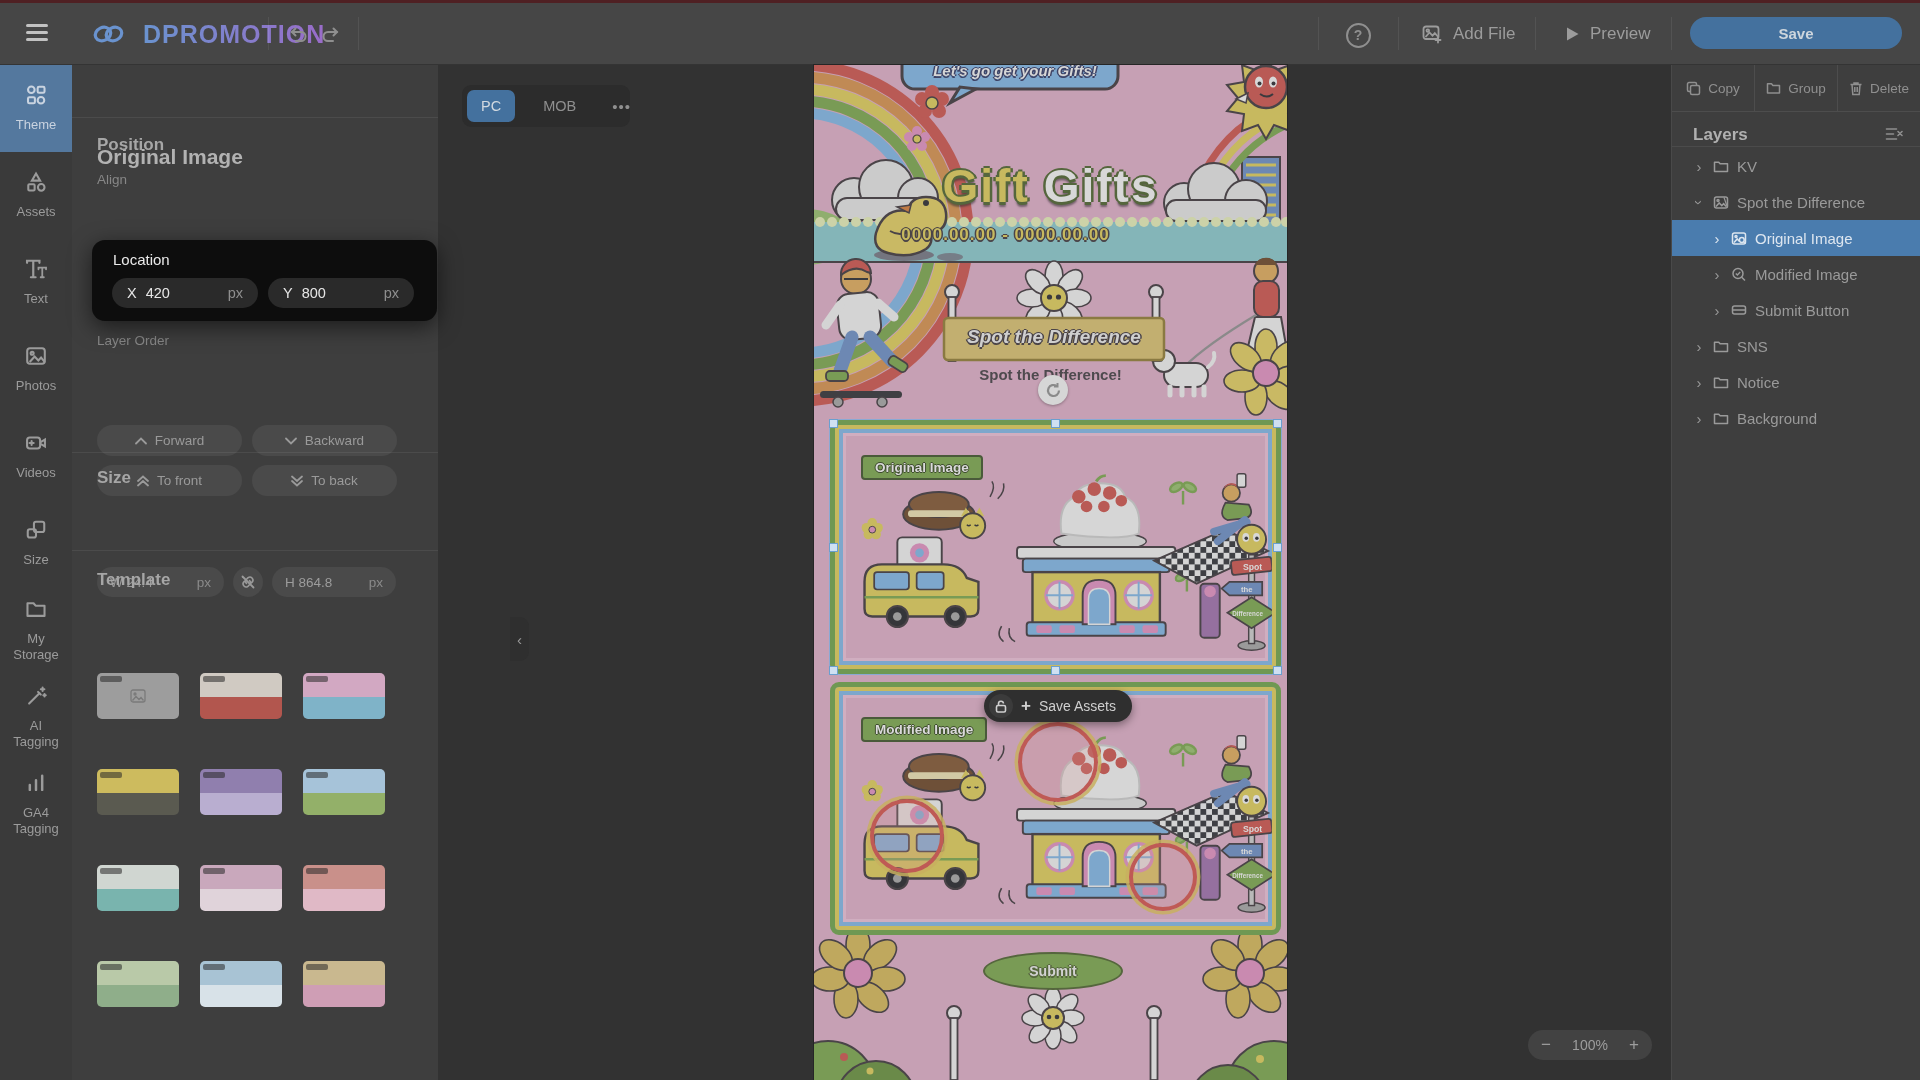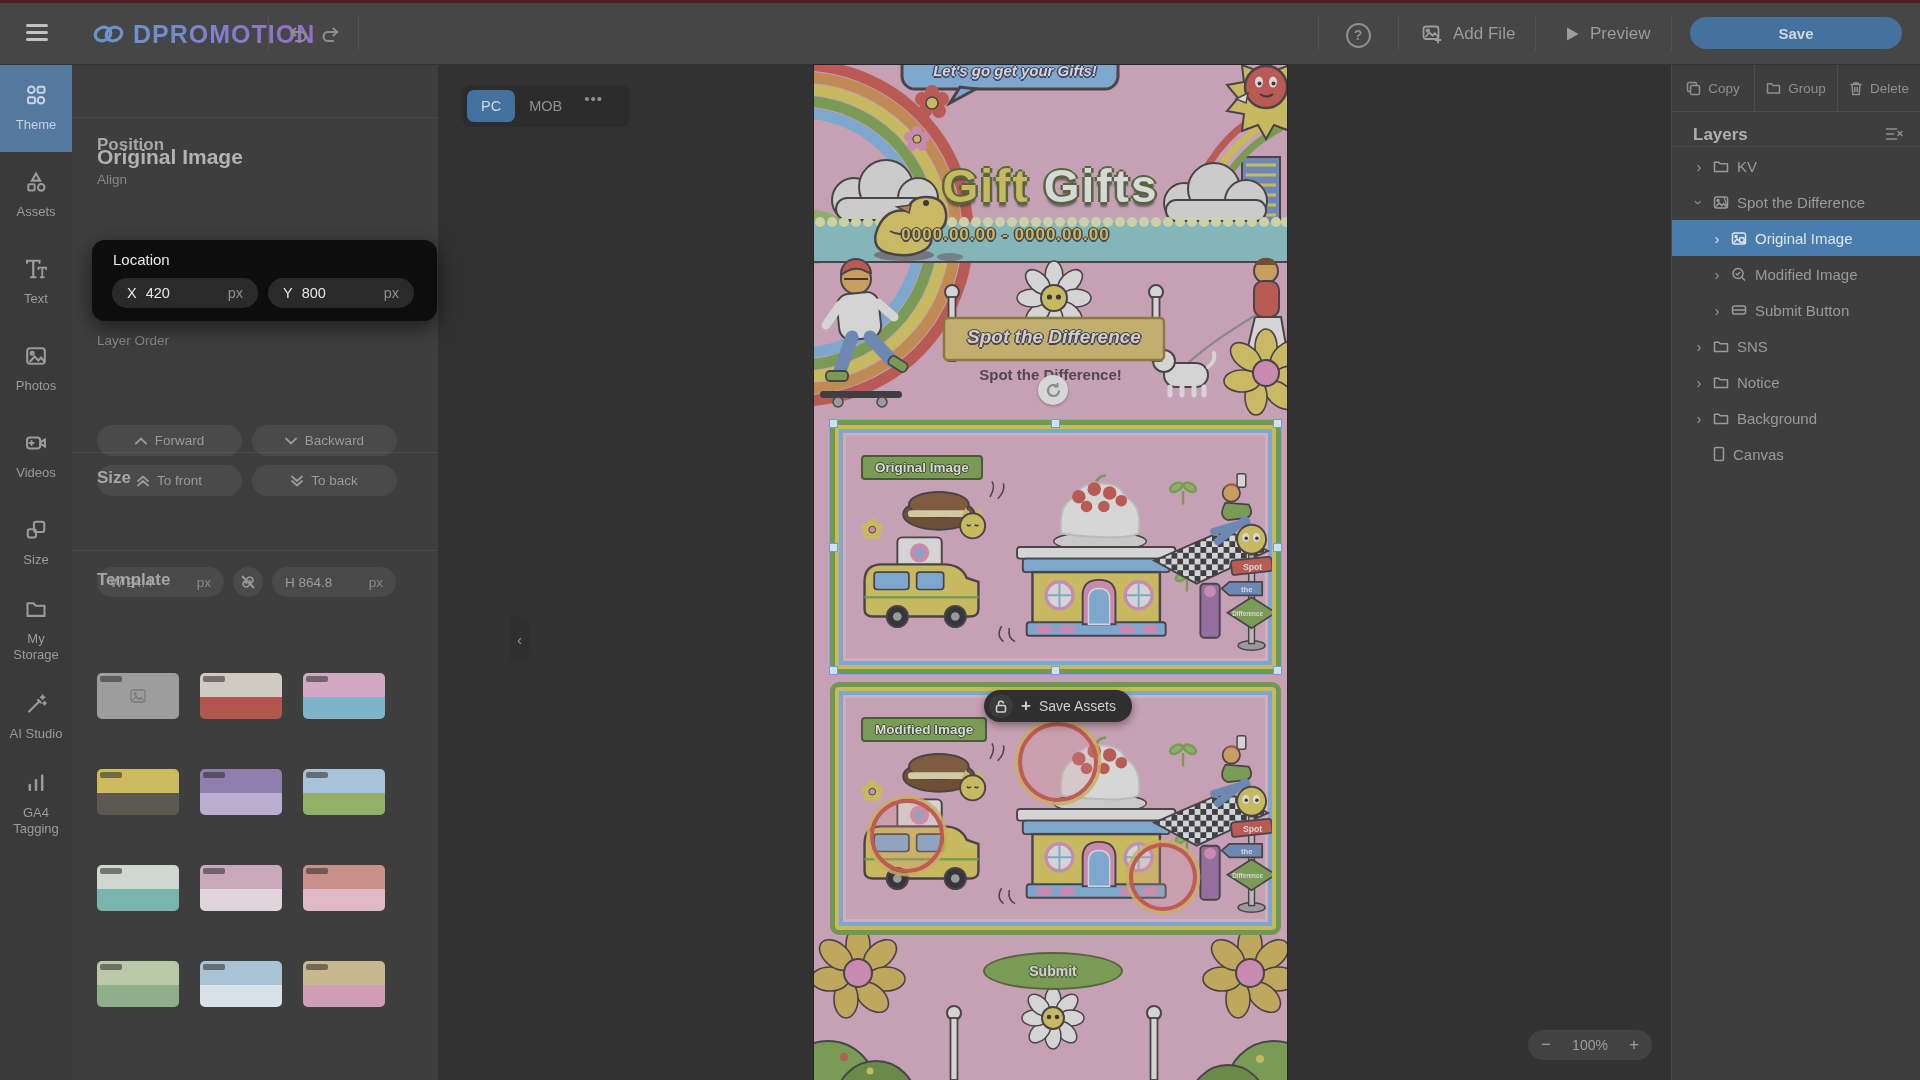--- a/index.html
+++ b/index.html
@@ -8,21 +8,21 @@
   .app{position:relative;width:1920px;height:1080px;background:var(--canvas_bg)}
   .vsep{position:absolute;top:14px;bottom:14px;width:1px;background:rgba(255,255,255,.07)}
   .hline{position:absolute;left:0;right:0;height:1px;background:rgba(255,255,255,.07)}
 
   
   .top-strip{position:absolute;left:0;top:0;width:100%;height:3px;background:#4f2023}
   .topbar{position:absolute;left:0;top:3px;width:100%;height:62px;background:var(--topbar_bg);
     border-bottom:1px solid rgba(0,0,0,.25)}
   .burger{position:absolute;left:26px;top:21px;width:22px;height:18px;cursor:pointer}
   .burger i{display:block;height:2.5px;background:#c2c2c2;border-radius:2px;margin-bottom:4.5px}
-  .logo{position:absolute;left:92px;top:0;height:62px;display:flex;align-items:center;gap:7px}
+  .logo{position:absolute;left:92px;top:0;height:62px;display:flex;align-items:center;gap:17px}
   .logo-text{font-size:25px;font-weight:800;letter-spacing:1px;
     background:linear-gradient(90deg,var(--logo_from),var(--logo_to));
     -webkit-background-clip:text;background-clip:text;color:transparent}
   .tb-icon{position:absolute;top:17px;width:28px;height:28px;display:flex;align-items:center;justify-content:center;color:#8f8f8f}
   .design-name{position:absolute;left:382px;top:16px;width:420px;height:30px;background:transparent;border:none;outline:none;
     color:#b5b5b5;font-size:15px;font-family:"Liberation Sans",sans-serif}
   .design-name::placeholder{color:#9a9a9a}
   .tb-btn{position:absolute;top:0;height:62px;display:flex;align-items:center;gap:10px;color:#9c9c9c;font-size:17px;cursor:pointer}
   .help-circle{width:25px;height:25px;border:2px solid #8f8f8f;border-radius:50%;display:flex;align-items:center;justify-content:center;
     font-size:14px;font-weight:700;color:#8f8f8f}
@@ -64,21 +64,21 @@
   .loc-box{position:absolute;left:92px;top:240px;width:345px;height:81px;border-radius:13px;background:var(--spotlight_bg);
     box-shadow:0 6px 22px rgba(0,0,0,.55);z-index:40}
   .loc-h{position:absolute;left:21px;top:11px;font-size:15px;color:#eaeaea}
   .loc-pills{position:absolute;left:20px;top:38px;display:flex;gap:10px}
   .loc-pill{width:146px;height:30px;border-radius:15px;background:var(--spotlight_pill);display:flex;align-items:center;
     padding:0 15px;font-size:14.5px;color:#e6e6e6;gap:9px;cursor:text}
   .loc-pill .u{margin-left:auto;color:#8f8f8f}
 
   
   .viewtabs{position:absolute;left:462px;top:85px;height:42px;width:168px;background:#2c2c2c;border-radius:9px;
-    display:flex;align-items:flex-start;padding:5px;gap:0}
+    display:flex;align-items:center;padding:5px;gap:14px}
   .vtab{height:32px;padding:0 14px;border-radius:7px;display:flex;align-items:center;font-size:14.5px;color:#8f8f8f;cursor:pointer}
   .vtab.active{background:var(--accent_blue);color:#d2d9e0}
   .vdots{color:#8f8f8f;font-size:15px;letter-spacing:1px;padding:0 8px;cursor:pointer}
   .zoomer{position:absolute;left:1528px;top:1030px;width:124px;height:30px;border-radius:15px;background:#424242;
     display:flex;align-items:center;justify-content:space-between;padding:0 13px;color:#9d9d9d;font-size:14px}
   .zoomer .zbtn{cursor:pointer;font-size:17px}
 
   
   .artboard{position:absolute;left:814px;top:65px;width:473px;height:1015px;background:var(--art_pink);overflow:hidden;
     outline:1px solid #262626}
@@ -341,21 +341,21 @@
           
           
           
           <svg width="22" height="22" viewBox="0 0 16 16" fill="none" stroke-width="1.5" stroke-linecap="round">
             <path d="M3 13.5 L10.5 6"></path>
             <path d="M9.5 5 l2 2"></path>
             <path d="M12.8 1.8 v2.6 M11.5 3.1 h2.6 M14.2 6.5 v1.8 M13.3 7.4 h1.8"></path>
           </svg>
           
         </span>
-        <span class="slabel">AI Studio</span>
+        <span class="slabel">AI Tagging</span>
       </div>
 
       <div class="side-item">
         <span>
           
           
           
           
           
           
@@ -1137,27 +1137,16 @@
             <span class="chev">›</span>
 
           </span>
           <svg width="16" height="15" viewBox="0 0 16 15" fill="none" stroke-width="1.5">
             <path d="M1.5 12.5 V3.2 h4.2 l1.4 1.6 h7.4 v7.7 Z" stroke-linejoin="round"></path>
           </svg>
 
           <span>Background</span>
         </div>
 
-        <div class="trow">
-          <span class="chevslot">
-            
-            
-          </span>
-
-          <svg width="12" height="16" viewBox="0 0 12 16" fill="none" stroke-width="1.5">
-            <rect x="1.5" y="1.5" width="9" height="13" rx="1.5"></rect>
-          </svg>
-          <span>Canvas</span>
-        </div>
       </div>
   </aside>
 
 </div>
 
 </body></html>

